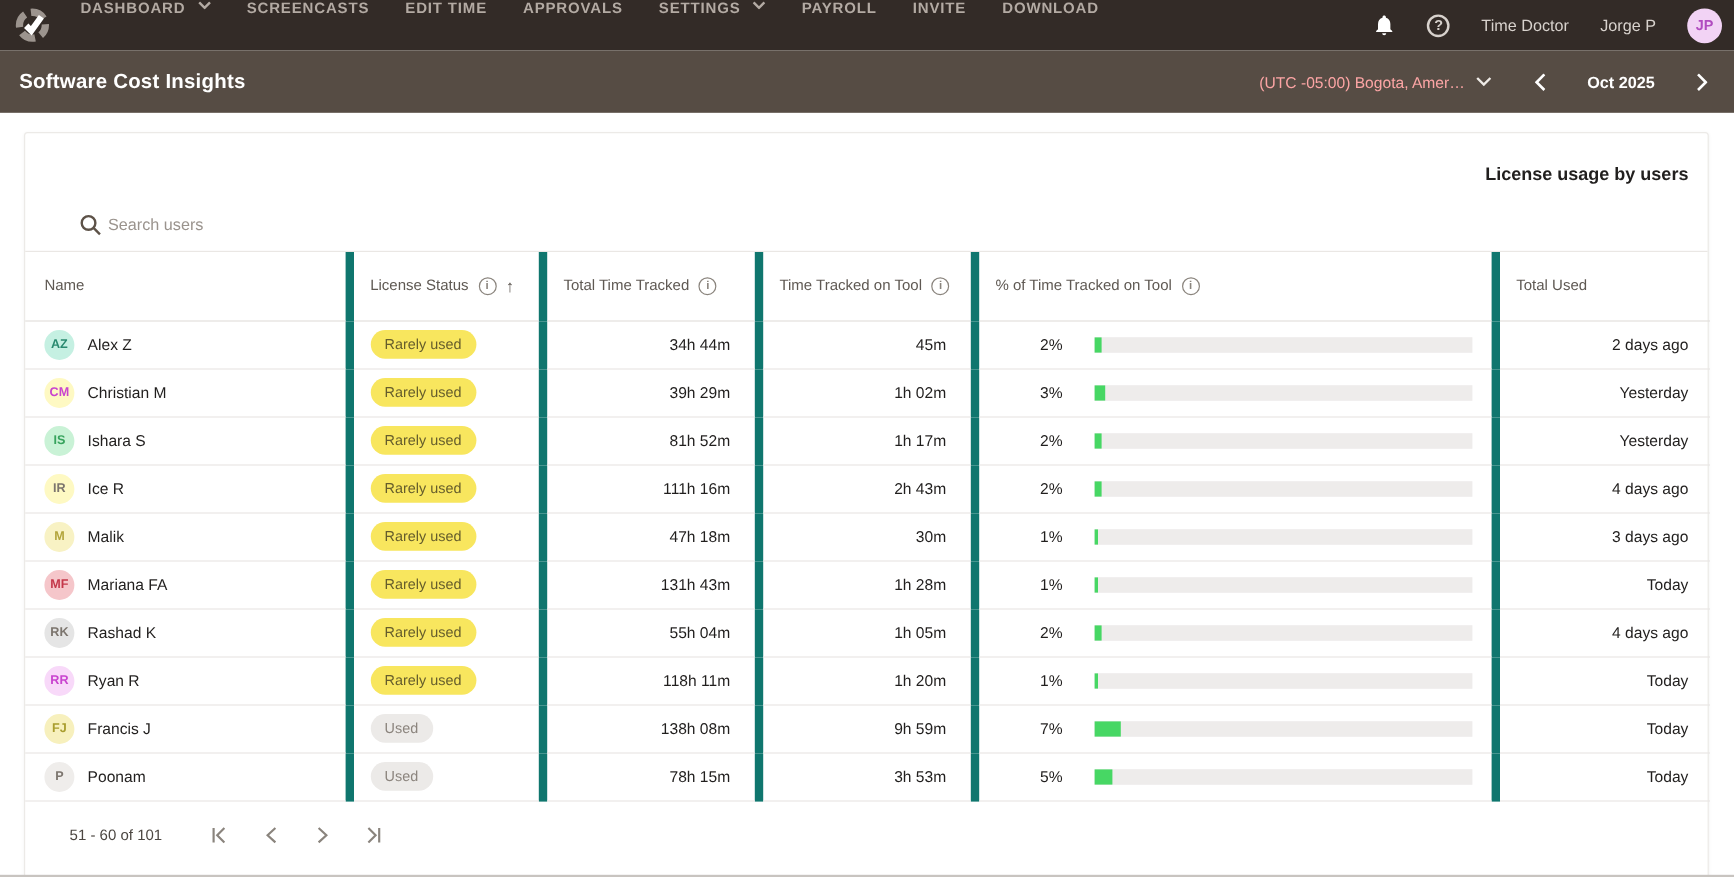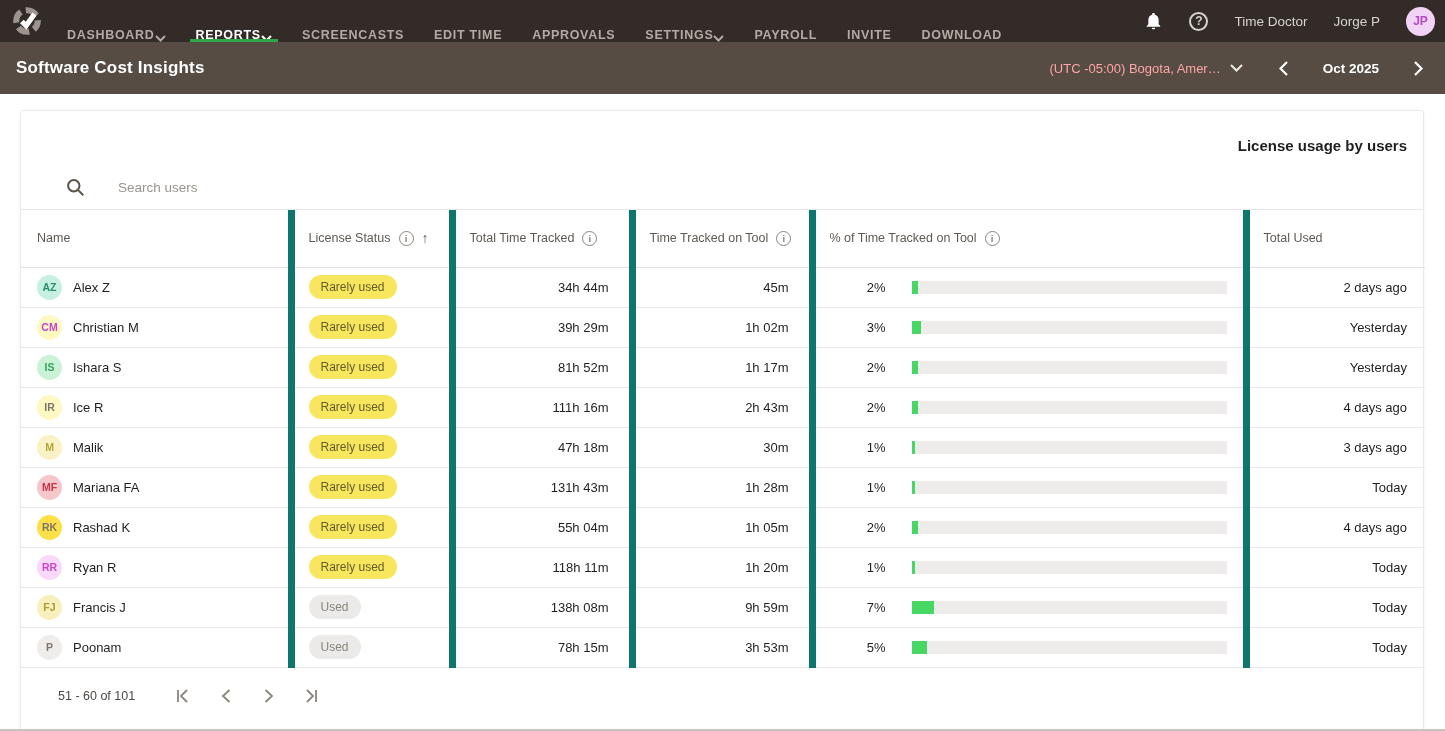--- a/index.html
+++ b/index.html
@@ -14,21 +14,21 @@
 
   
   .topnav {
     height: 42px; background: #332b27;
     display: flex; align-items: stretch;
     padding-left: 8px; padding-right: 10px;
   }
   .logo-wrap { display:flex; align-items:center; padding:0 10px 0 4px; }
   .nav-items { display:flex; align-items:stretch; }
   .nav-item {
-    position: relative; display: flex; align-items: flex-end; gap: 0;
+    position: relative; display: flex; align-items: flex-start; gap: 10px;
     padding: 0 15px; color: #b3aaa3; font-size: 12.5px; font-weight: 700;
     letter-spacing: .7px; cursor: pointer; white-space: nowrap;
   }
   .nav-item.active { color: #ffffff; }
   .nav-item.active::after {
     content:""; position:absolute; left:9px; right:9px; bottom:0;
     height:3px; background:#2ba84a;
   }
   .nav-item svg { margin-top: 1px; }
   .topnav-right {
@@ -68,21 +68,21 @@
     margin: 16px 21px 0 20px;
     background: #fff;
     border: 1px solid #eceae7;
     border-radius: 3px;
     box-shadow: 0 1px 3px rgba(0,0,0,.06);
     padding-bottom: 8px;
   }
   .card-title { font-size: 15px; font-weight: 700; color:#211f1e;
     padding: 26px 16px 0 16px; text-align: right; }
   .search-row {
-    display:flex; align-items:center; gap: 33px;
+    display:flex; align-items:center; gap: 5px;
     margin: 24px 0 0 0; padding: 0 16px 12px 45px;
     border-bottom: 1px solid #eae7e4;
   }
   .search-row input {
     border:none; outline:none; flex:1; font-size: 13.5px;
     font-family:"Liberation Sans",sans-serif; color:#211f1e; background:transparent;
   }
   .search-row input::placeholder { color:#9a938d; }
 
   
@@ -152,26 +152,20 @@
 <header class="topnav">
   <div class="logo-wrap">
     <svg width="30" height="30" viewBox="0 0 32 32">
       <circle cx="16" cy="16" r="11.5" stroke="#9c948e" stroke-width="6.5" fill="none" stroke-dasharray="13 5.5" stroke-dashoffset="3"></circle>
       <path d="M10.5 16.5 L15 21 L24 8.5" stroke="#ffffff" stroke-width="5.5" fill="none"></path>
     </svg>
   </div>
   <nav class="nav-items" id="nav-items">
       <span class="nav-item">
         <span>DASHBOARD</span>
-        <svg width="11" height="7" viewBox="0 0 11 7">
-          <path d="M1 1 L5.5 5.5 L10 1" stroke="currentColor" stroke-width="2" fill="none"></path>
-        </svg>
-      </span>
-      <span class="nav-item active">
-        <span>REPORTS</span>
         <svg width="11" height="7" viewBox="0 0 11 7">
           <path d="M1 1 L5.5 5.5 L10 1" stroke="currentColor" stroke-width="2" fill="none"></path>
         </svg>
       </span>
       <span class="nav-item">
         <span>SCREENCASTS</span>
       </span>
       <span class="nav-item">
         <span>EDIT TIME</span>
       </span>
@@ -427,21 +421,21 @@
           <span class="bar-fill" style="width: 1%;"></span>
         </span>
       </span>
     </td>
     <td class="c-last">Today</td>
   </tr>
 
   <tr>
     <td class="c-name">
       <span class="name-wrap">
-        <span class="avatar" style="background: #fde047; color: rgb(124, 117, 110);">RK</span>
+        <span class="avatar" style="background: #e5e5e5; color: rgb(124, 117, 110);">RK</span>
         <span class="uname">Rashad K</span>
       </span>
     </td>
     <td class="c-status">
       <span class="badge warning">Rarely used</span>
     </td>
     <td class="c-num">55h 04m</td>
     <td class="c-num">1h 05m</td>
     <td class="c-pct">
       <span class="pct-flex">

